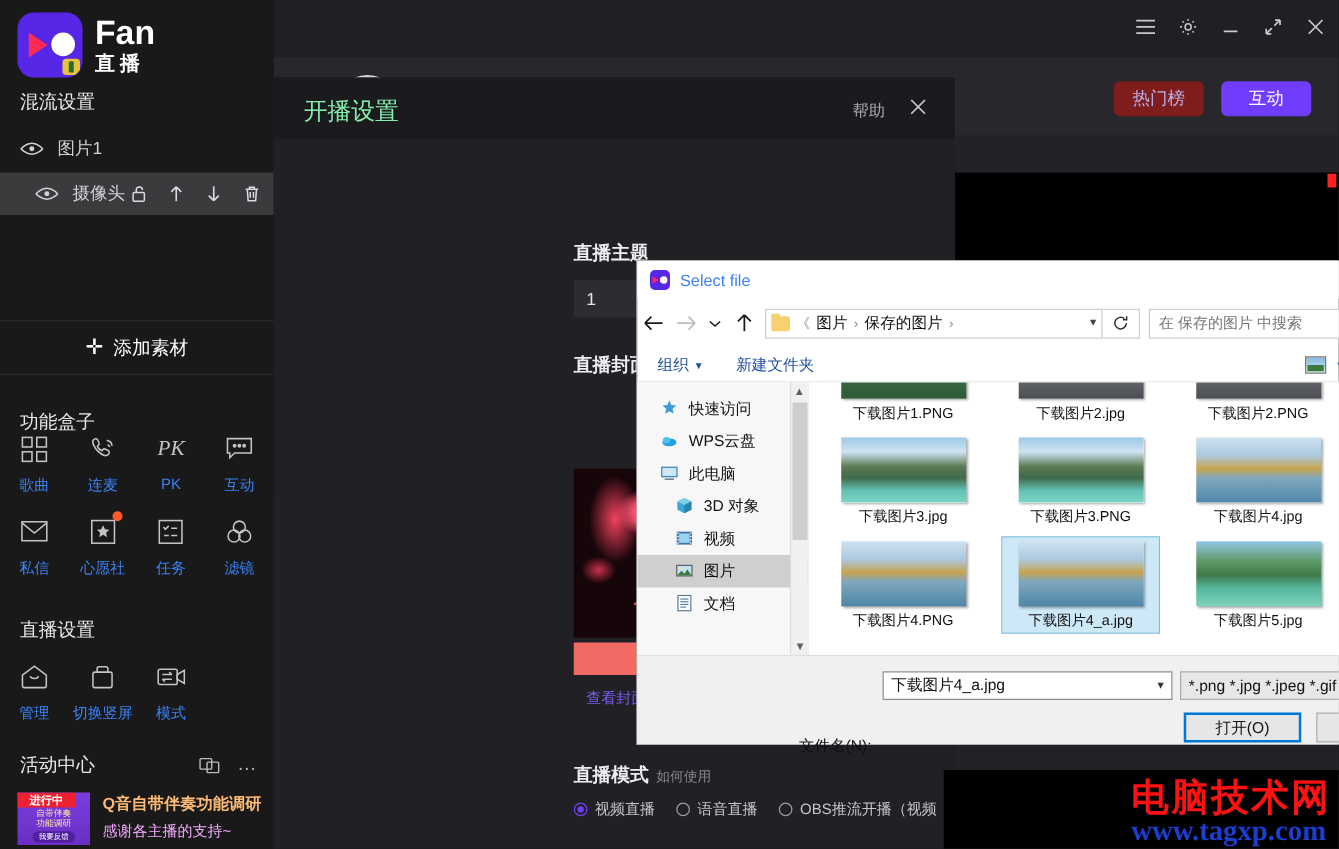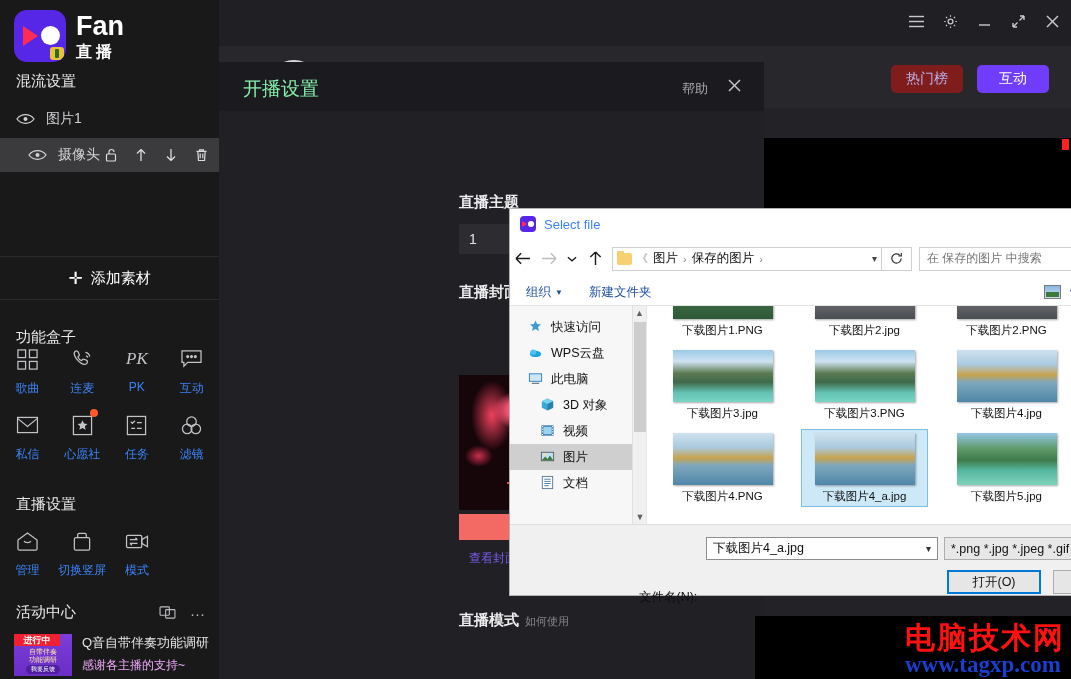--- a/index.html
+++ b/index.html
@@ -84,21 +84,21 @@
   .grid-ls{ position:absolute; left:0; top:527px; width:219px; display:grid; grid-template-columns:repeat(4,1fr);}
   .ac-title{ position:absolute; left:16px; top:603px; }
   .ac-icons{ position:absolute; right:14px; top:605px; display:flex; gap:14px; align-items:center; color:#bdbdc2;}
   .ac-card{ position:absolute; left:14px; top:634px; width:200px; height:42px; display:flex; gap:10px; }
   .ac-thumb{
     width:58px;height:42px; background:linear-gradient(#7c3ddb,#6a2ec4); position:relative; overflow:hidden; flex:none;
   }
   .ac-thumb .hd{ position:absolute;left:0;top:0;width:46px;height:12px;background:#ef2030; color:#fff; font-size:9px; display:flex;align-items:center;justify-content:center; font-weight:bold;}
   .ac-thumb .t1{ position:absolute;left:0;top:14px;width:58px; text-align:center; color:#ffe9a8; font-size:7px; line-height:8px;}
   .ac-thumb .t2{ position:absolute;left:12px;bottom:2px; width:34px;height:9px;background:#4f1fa0;border-radius:5px; color:#fff; font-size:6px; display:flex;align-items:center;justify-content:center;}
-  .ac-txt .a1{ color:#e5e5e5; font-size:13px; font-weight:normal; }
+  .ac-txt .a1{ color:#fdba74; font-size:13px; font-weight:bold; }
   .ac-txt .a2{ color:#f0abfc; font-size:12px; margin-top:5px;}
 
   
   .stage{ position:absolute; left:219px; top:46px; width:852px; height:633px; background:#232327; }
   .stage-top{ position:absolute; left:0; top:0; width:852px; height:62px; background:#27272c;}
   .ghost-av{ position:absolute; left:48px; top:14px; width:54px;height:54px;border-radius:50%; background:#d7d7dc;}
   .btn-hot{
     position:absolute; right:108px; top:19px; width:72px;height:28px;border-radius:5px;
     background:#7f1d1d; color:#b9b0e8; font-size:14px; display:flex;align-items:center;justify-content:center;cursor:pointer;
   }
@@ -332,20 +332,34 @@
       <div class="cover-art"></div>
     </div>
     <div class="cover-status">封面审核中</div>
     <div class="cover-guide">查看封面指导</div>
     <div class="btn-upload">本地上传</div>
     <div class="btn-photo">拍照</div>
 
     <div class="m-label lbl-mode">
       <span>直播模式</span>
       <span class="m-sub">如何使用</span>
+    </div>
+    <div class="radios">
+      <div class="rg">
+        <span class="radio on"></span>
+        <span>视频直播</span>
+      </div>
+      <div class="rg">
+        <span class="radio"></span>
+        <span>语音直播</span>
+      </div>
+      <div class="rg">
+        <span class="radio"></span>
+        <span>OBS推流开播（视频</span>
+      </div>
     </div>
 
   </div>
 
   <div class="sidebar">
     <div class="brand">
       <div class="brand-logo">
         <span class="play"></span>
           <span class="dot"></span>
           <span class="badge"></span>

